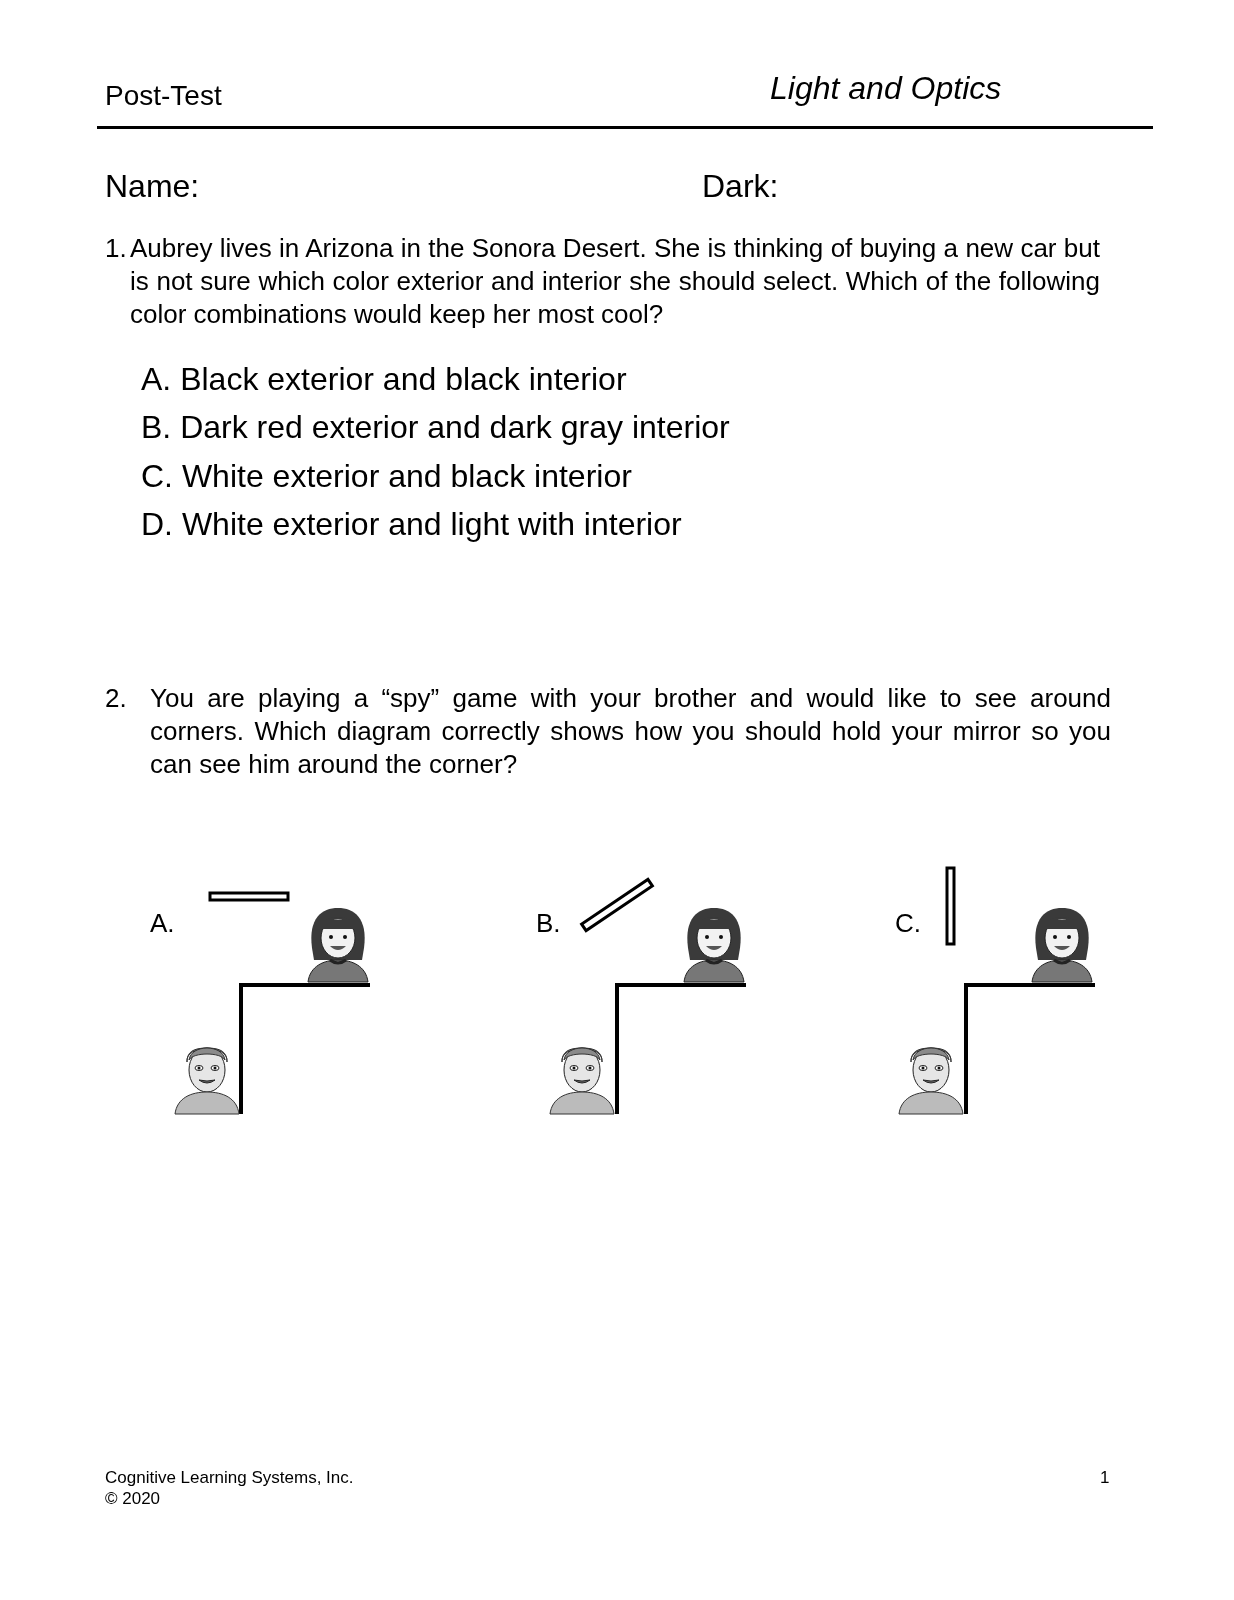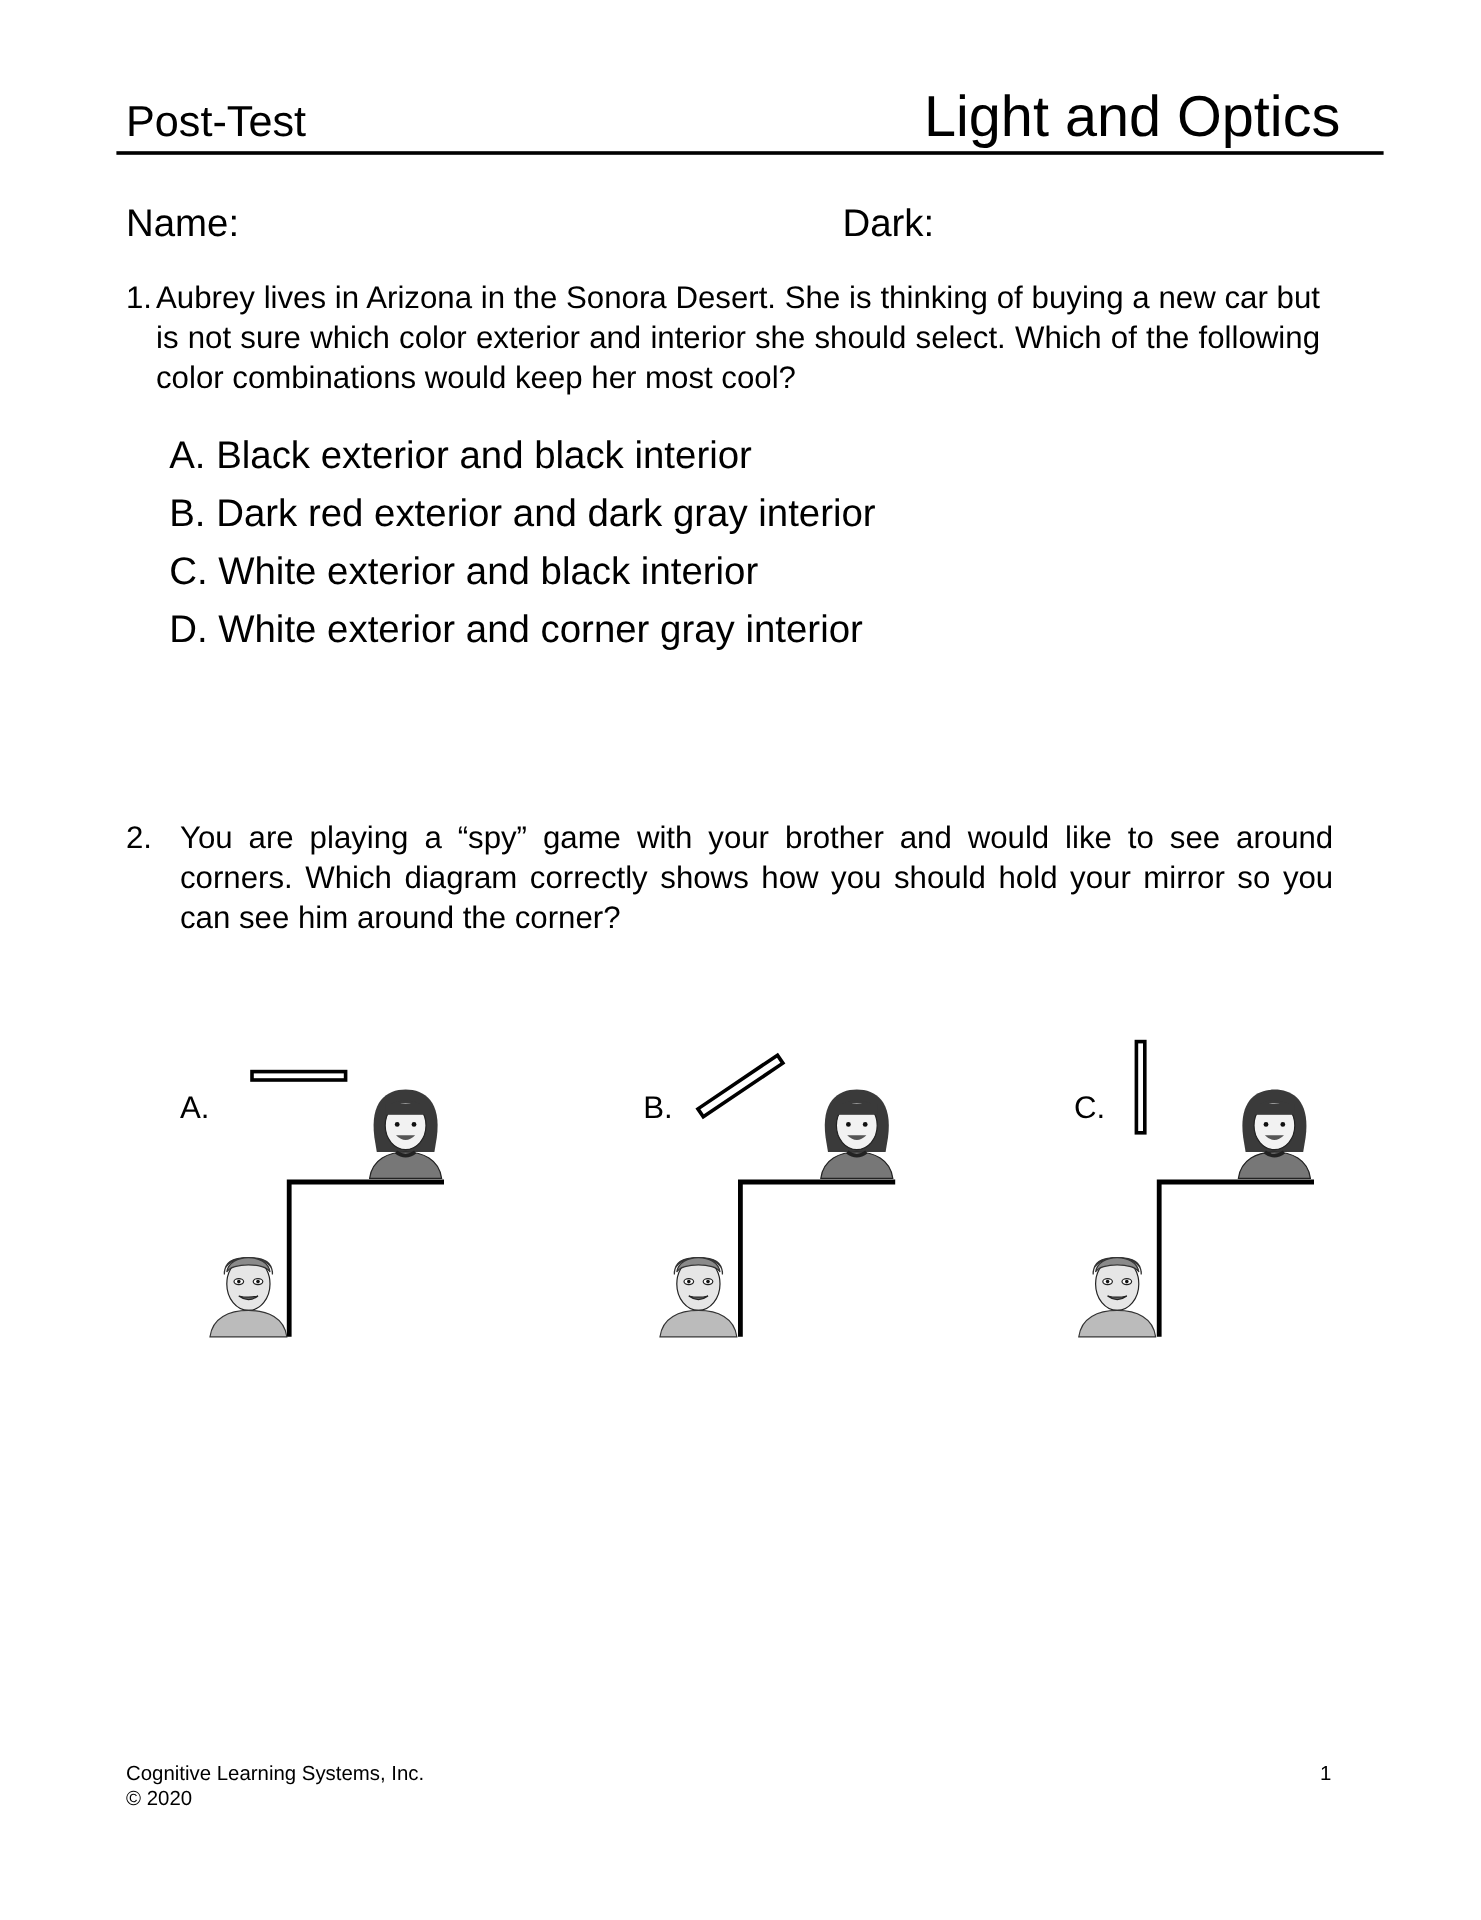--- a/index.html
+++ b/index.html
@@ -1,19 +1,19 @@
 <!DOCTYPE html>
 <html><head>
 <meta charset="utf-8">
 <style>
   html, body { margin: 0; padding: 0; background: #ffffff; }
   body { width: 1234px; height: 1600px; position: relative; font-family: "Liberation Sans", sans-serif; color: #000; overflow: hidden; }
   .abs { position: absolute; }
-  .hdr-left { left: 105px; top: 80px; font-size: 36px; }
-  .hdr-right { left: 770px; top: 70px; font-size: 48px; }
+  .hdr-left { left: 105px; top: 80px; font-size: 28px; }
+  .hdr-right { left: 770px; top: 70px; font-size: 32px; font-style: italic; }
   .hdr-rule { left: 97px; top: 126px; width: 1056px; height: 3px; background: #000; }
   .field { top: 168px; font-size: 32px; }
   .q { font-size: 26px; line-height: 33px; }
   .q1num { left: 105px; top: 232px; }
   .q1text { left: 130px; top: 232px; width: 970px; text-align: justify; }
   .opt { left: 141px; font-size: 32px; }
   .q2num { left: 105px; top: 682px; }
   .q2text { left: 150px; top: 682px; width: 961px; text-align: justify; text-align-last: left; }
   .diag-label { font-size: 26px; top: 908px; }
   .footer { font-size: 17px; text-align: right; }
@@ -38,21 +38,21 @@
 <div class="abs opt" style="top:409px;">
   <span>B.</span>
   <span>Dark red exterior and dark gray interior</span>
 </div>
 <div class="abs opt" style="top:458px;">
   <span>C.</span>
   <span>White exterior and black interior</span>
 </div>
 <div class="abs opt" style="top:506px;">
   <span>D.</span>
-  <span>White exterior and corner gray interior</span>
+  <span>White exterior and light with interior</span>
 </div>
 
 <div class="abs q q2num">2.</div>
 <div class="abs q q2text">You are playing a “spy” game with your brother and would like to see around corners. Which diagram correctly shows how you should hold your mirror so you can see him around the corner?</div>
 
 <div class="abs diag-label" style="left:150px;">A.</div>
 <div class="abs diag-label" style="left:536px;">B.</div>
 <div class="abs diag-label" style="left:895px;">C.</div>
 
 <svg class="abs" style="left:0; top:0;" width="1234" height="1600">

